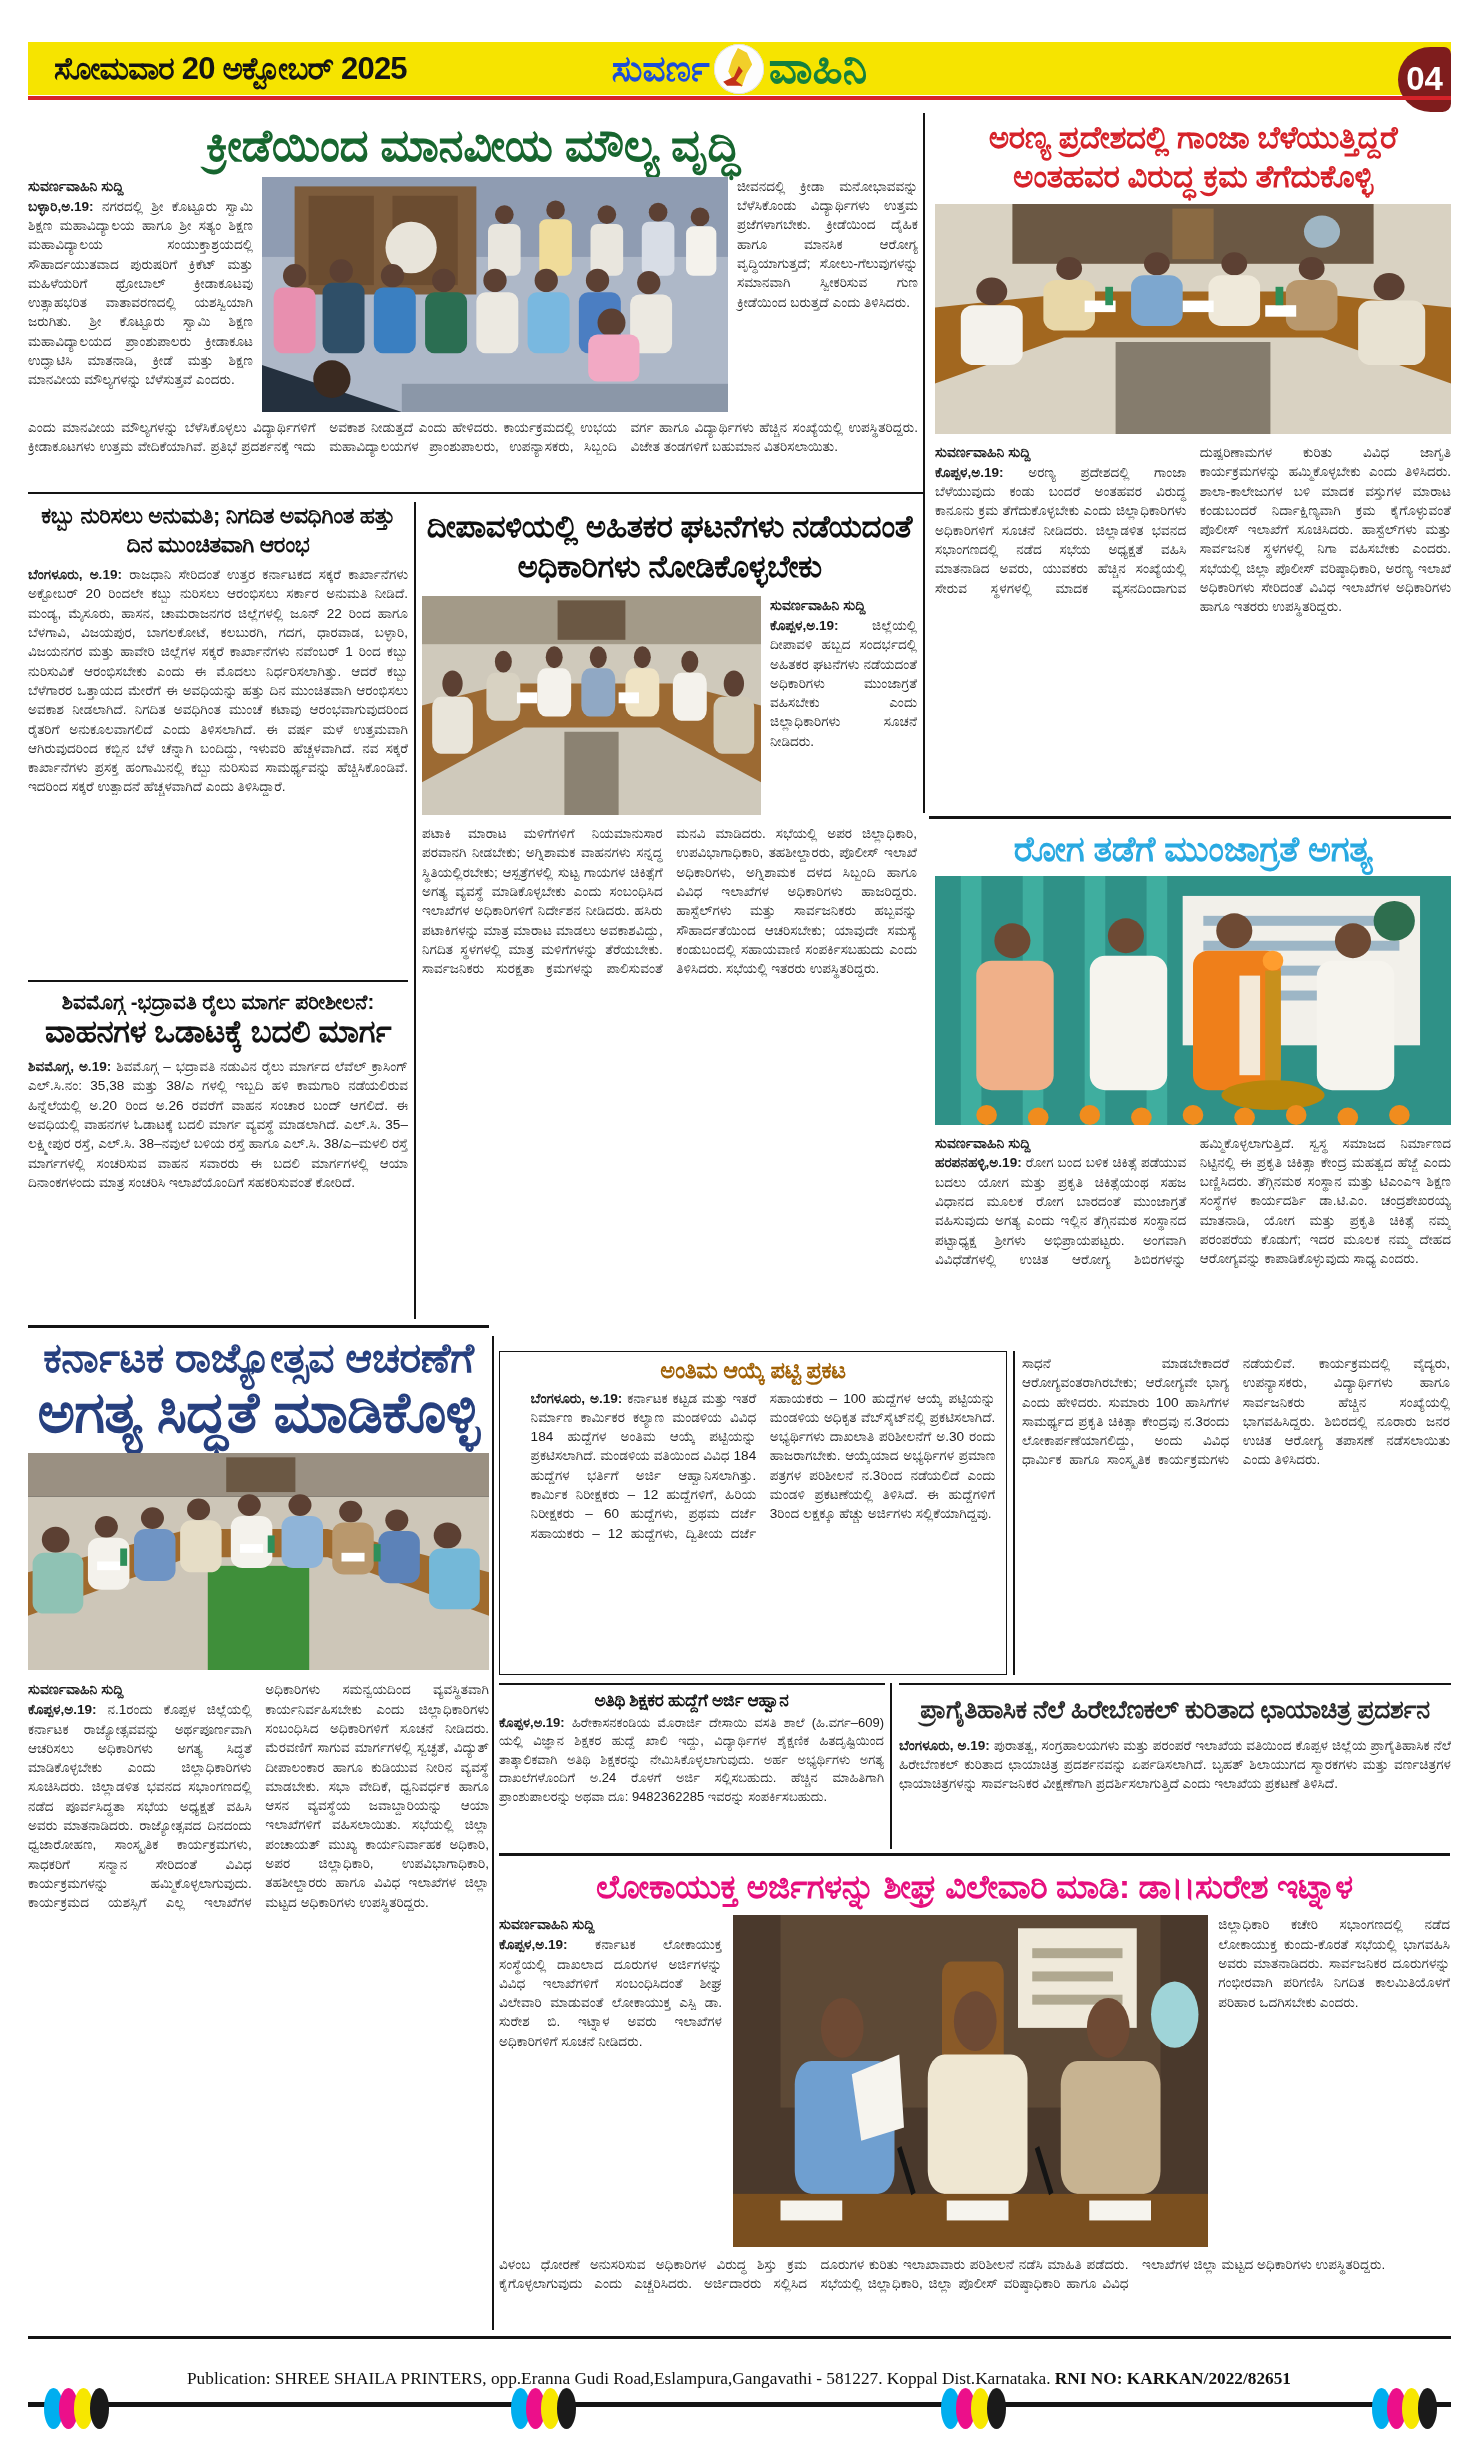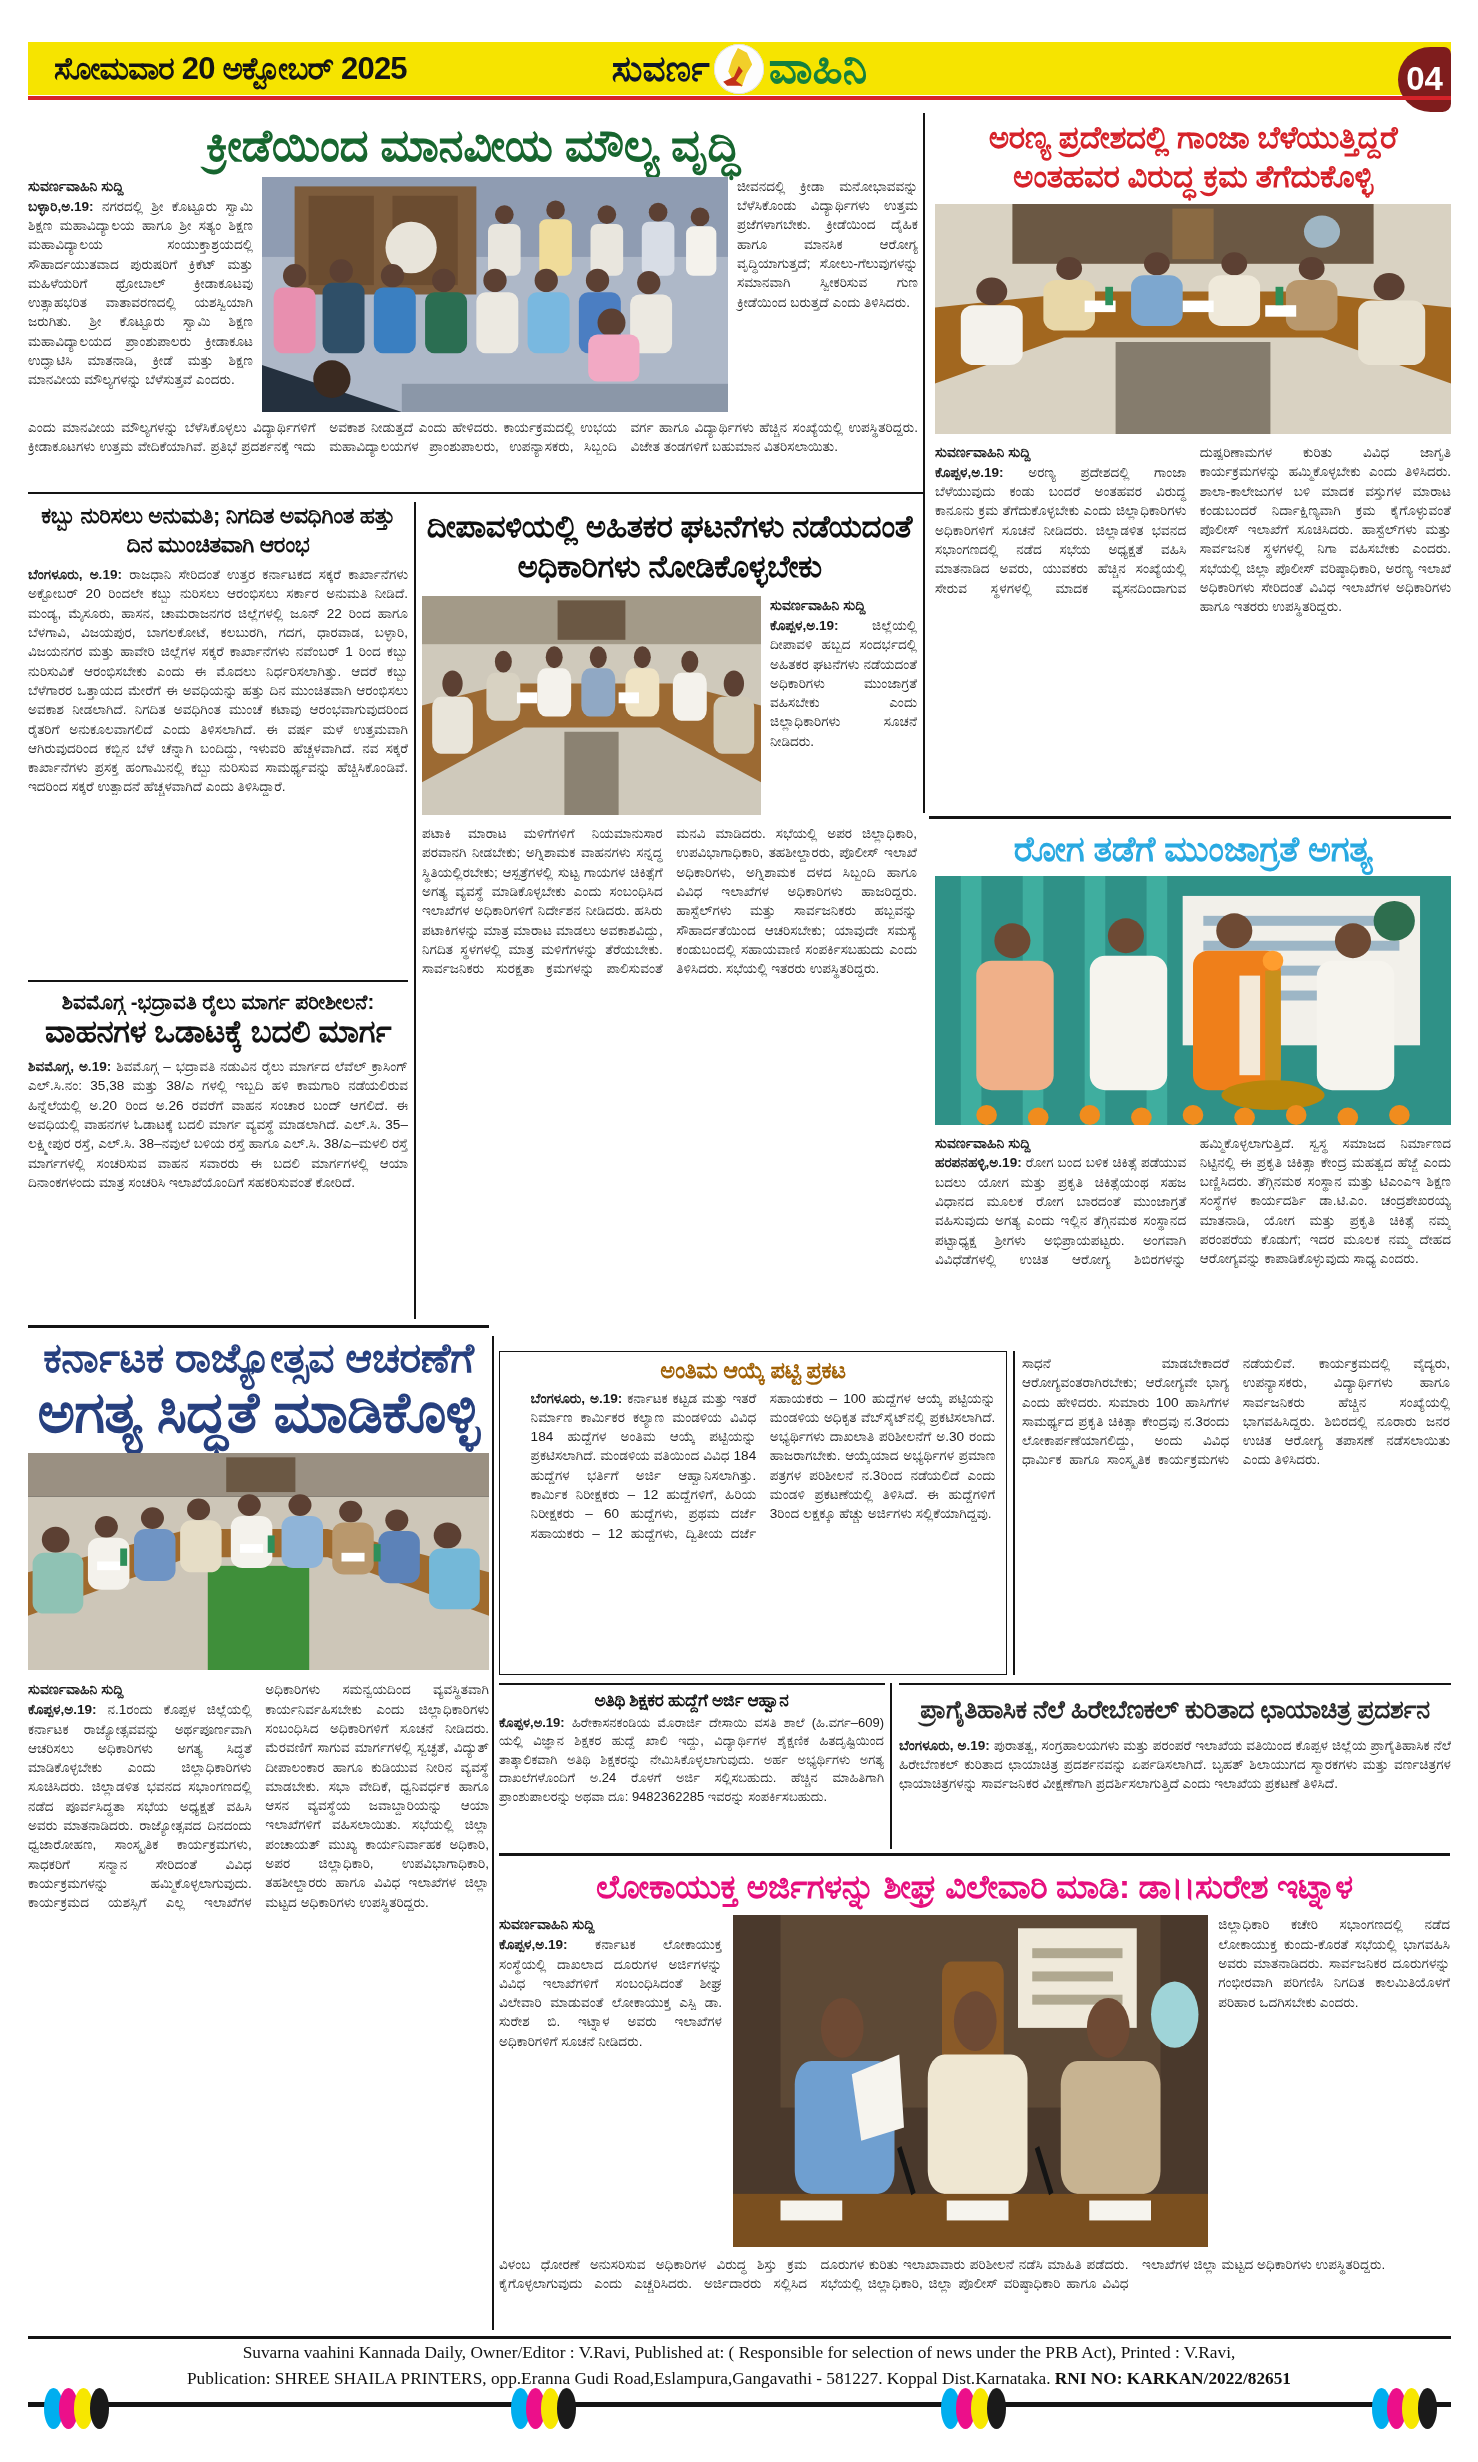--- a/index.html
+++ b/index.html
@@ -3,21 +3,21 @@
 <meta charset="utf-8">
 <style>
   html,body{margin:0;padding:0;background:#e8e8e8;}
   #page{position:relative;width:1478px;height:2462px;background:#ffffff;
         font-family:"Liberation Sans",sans-serif;color:#161616;overflow:hidden;}
   
   .masthead{position:absolute;left:28px;top:42px;width:1423px;height:53px;background:#f6e400;}
   .masthead-date{position:absolute;left:26px;top:0;height:53px;display:flex;align-items:center;
         font-size:31px;font-weight:bold;color:#141414;letter-spacing:-0.8px;}
   .masthead-logo{position:absolute;left:0;top:0;width:100%;height:53px;display:flex;align-items:center;justify-content:center;gap:4.5px;}
-  .logo-red{font-size:36px;font-weight:bold;color:#0f172a;text-align:right;}
+  .logo-red{font-size:36px;font-weight:bold;color:#1d4ed8;text-align:right;}
   .logo-black{font-size:44px;font-weight:bold;color:#15803d;}
   .logo-emblem{width:50px;height:50px;border-radius:50%;background:#fdfdfd;position:relative;overflow:hidden;box-shadow:0 0 0 0.8px #ddd inset;}
   .logo-emblem .map{position:absolute;left:12px;top:4.5px;width:26px;height:39px;background:#f2cf2a;
         clip-path:polygon(45% 0,80% 12%,100% 42%,78% 66%,60% 100%,30% 88%,8% 60%,22% 30%);}
   .logo-emblem .orn{position:absolute;left:9px;top:22.6px;width:19.6px;height:19.6px;background:#c23118;
         clip-path:polygon(0 80%,55% 55%,80% 0,100% 25%,65% 75%,100% 100%,20% 100%);}
   .page-badge{position:absolute;right:0;top:4.5px;width:53px;height:65px;background:#7f1d1d;
         border-radius:35px 7.5px 9px 35px;display:flex;align-items:center;justify-content:center;}
   .page-badge span{color:#fff;font-size:33px;font-weight:bold;}
   .masthead-underline{position:absolute;left:28px;top:96px;width:1423px;height:3.8px;background:#d6232a;}
@@ -421,21 +421,20 @@
               <line x1="128" y1="70" x2="134" y2="84"></line>
             </g>
         </svg>
       </div>
       <div class="body-text">ಜಿಲ್ಲಾಧಿಕಾರಿ ಕಚೇರಿ ಸಭಾಂಗಣದಲ್ಲಿ ನಡೆದ ಲೋಕಾಯುಕ್ತ ಕುಂದು-ಕೊರತೆ ಸಭೆಯಲ್ಲಿ ಭಾಗವಹಿಸಿ ಅವರು ಮಾತನಾಡಿದರು. ಸಾರ್ವಜನಿಕರ ದೂರುಗಳನ್ನು ಗಂಭೀರವಾಗಿ ಪರಿಗಣಿಸಿ ನಿಗದಿತ ಕಾಲಮಿತಿಯೊಳಗೆ ಪರಿಹಾರ ಒದಗಿಸಬೇಕು ಎಂದರು.</div>
     </div>
     <div class="body-text cols-3" style="margin-top:7.5px;height:75px;overflow:hidden;">ವಿಳಂಬ ಧೋರಣೆ ಅನುಸರಿಸುವ ಅಧಿಕಾರಿಗಳ ವಿರುದ್ಧ ಶಿಸ್ತು ಕ್ರಮ ಕೈಗೊಳ್ಳಲಾಗುವುದು ಎಂದು ಎಚ್ಚರಿಸಿದರು. ಅರ್ಜಿದಾರರು ಸಲ್ಲಿಸಿದ ದೂರುಗಳ ಕುರಿತು ಇಲಾಖಾವಾರು ಪರಿಶೀಲನೆ ನಡೆಸಿ ಮಾಹಿತಿ ಪಡೆದರು. ಸಭೆಯಲ್ಲಿ ಜಿಲ್ಲಾಧಿಕಾರಿ, ಜಿಲ್ಲಾ ಪೊಲೀಸ್ ವರಿಷ್ಠಾಧಿಕಾರಿ ಹಾಗೂ ವಿವಿಧ ಇಲಾಖೆಗಳ ಜಿಲ್ಲಾ ಮಟ್ಟದ ಅಧಿಕಾರಿಗಳು ಉಪಸ್ಥಿತರಿದ್ದರು.</div>
   </div>
 
   <div class="hrule" style="left:28px;top:2336px;width:1423px;height:3px;"></div>
-  <div class="footer-line" style="top:2343px;font-size:17.3px;">Suvarna vaahini  Kannada Daily, Owner/Editor : V.Ravi, Published at: ( Responsible for selection of news under the PRB Act), Printed : V.Ravi,</div>
   <div class="footer-line" style="top:2369px;font-size:17.3px;">
     <span>Publication: SHREE SHAILA PRINTERS, opp.Eranna Gudi Road,Eslampura,Gangavathi - 581227. Koppal Dist.Karnataka.</span>
     <b>RNI NO: KARKAN/2022/82651</b>
   </div>
   <div class="hrule" style="left:28px;top:2402px;width:1423px;height:5.3px;"></div>
 
   <div class="cmyk-group" style="left:44px;top:2388px;">
     <div class="cmyk-dot" style="background:#00aeef;"></div>
       <div class="cmyk-dot" style="background:#ec0f8a;"></div>
       <div class="cmyk-dot" style="background:#f7e700;"></div>

